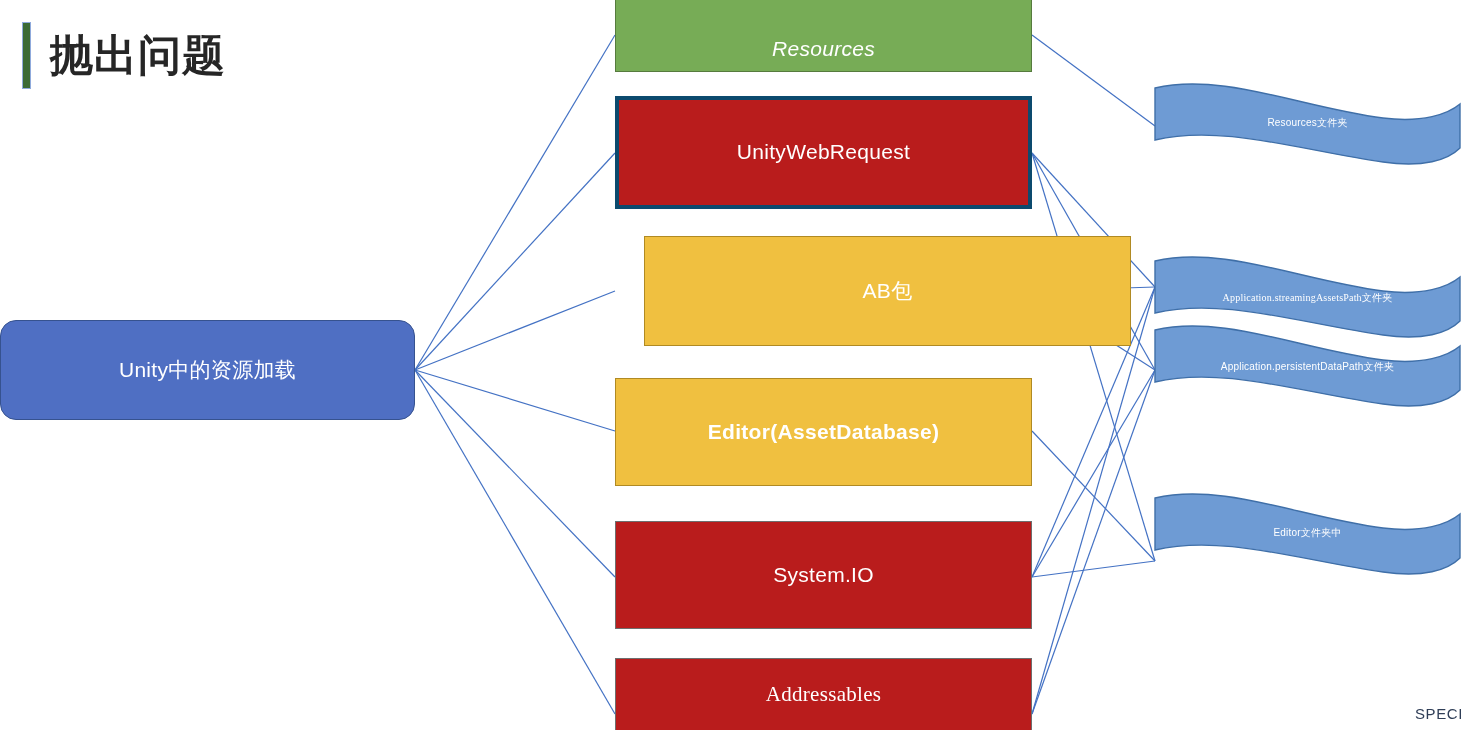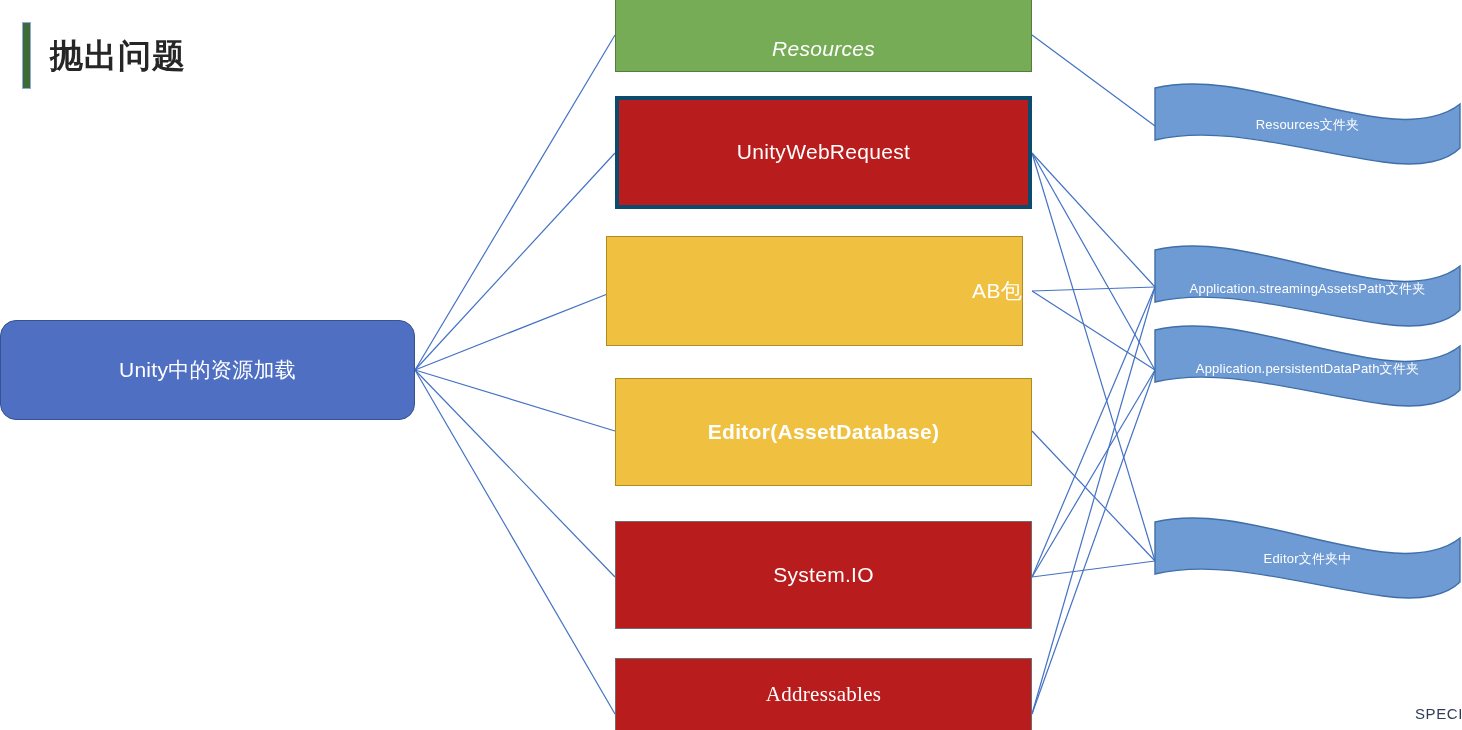--- a/index.html
+++ b/index.html
@@ -9,21 +9,21 @@
     font-family:"Liberation Sans","DejaVu Sans",sans-serif;
     overflow:hidden;
     position:relative;
   }
   #slide{position:absolute;inset:0;width:1462px;height:730px;}
 
   
   #title-group{position:absolute;left:22px;top:22px;display:flex;align-items:center;}
   #title-bar{width:9px;height:67px;background:#3C6B35;border:1px solid #8FAADC;box-sizing:border-box;}
   #title-text{
-    margin-left:19px;font-size:33px;font-weight:bold;color:#262626;
+    margin-left:19px;font-size:43px;font-weight:bold;color:#262626;
     line-height:1;letter-spacing:1px;white-space:nowrap;
   }
 
   
   #links{position:absolute;left:0;top:0;width:1462px;height:730px;pointer-events:none;}
 
   
   .node{
     position:absolute;box-sizing:border-box;
     display:flex;align-items:center;justify-content:center;
@@ -36,21 +36,21 @@
   .node.yellow{background:#F0C040;border:1px solid #B08A23;}
   .node.gray{background:#b91c1c;border:1px solid #6E6E6E;}
   .node.blue{background:#4F6FC3;border-radius:16px;}
 
   
   .ribbon{position:absolute;}
   .ribbon svg{position:absolute;left:0;top:0;}
   .ribbon .rlabel{
     position:absolute;left:0;right:0;
     text-align:center;color:#ffffff;
-    font-size:13px;letter-spacing:.2px;white-space:nowrap;
+    font-size:10px;letter-spacing:.2px;white-space:nowrap;
   }
 
   
   #footer-mark{
     position:absolute;left:1415px;top:705px;
     font-size:15px;color:#2F3E57;letter-spacing:.6px;white-space:nowrap;
   }
 </style>
 </head>
 <body>
@@ -97,21 +97,21 @@
   </div>
 
   <div class="node green" style="left:615px;top:-30px;width:417px;height:102px;">
     <span style="position:relative;top:28px;font-style:italic;">Resources</span>
   </div>
 
   <div class="node orange" style="left:615px;top:96px;width:417px;height:113px;">
     <span>UnityWebRequest</span>
   </div>
 
-  <div class="node yellow" style="left:606px;top:236px;width:417px;height:110px;justify-content:flex-end;">
+  <div class="node yellow" style="left:644px;top:236px;width:487px;height:110px;">
     <span>AB包</span>
   </div>
 
   <div class="node yellow" style="left:615px;top:378px;width:417px;height:108px;font-weight:bold;">
     <span>Editor(AssetDatabase)</span>
   </div>
 
   <div class="node gray" style="left:615px;top:521px;width:417px;height:108px;">
     <span>System.IO</span>
   </div>
@@ -120,35 +120,35 @@
     <span style="position:relative;top:-14px;font-family:Liberation Serif, serif;">Addressables</span>
   </div>
 
   <div class="ribbon" style="left:1153px;top:78px;width:309px;height:98px;">
     <svg width="309" height="98" viewBox="0 0 309 98" xmlns="http://www.w3.org/2000/svg">
       <path d="M2,10 C70,-6 150,30 230,40 C270,45 295,36 307,26 L307,70 C295,82 270,90 230,84 C150,73 70,46 2,62 Z" fill="#6E9BD4" stroke="#3F6FA8" stroke-width="1.4"></path>
     </svg>
     <div class="rlabel" style="top:38px;">Resources文件夹</div>
   </div>
 
-  <div class="ribbon" style="left:1153px;top:242px;width:309px;height:96px;">
+  <div class="ribbon" style="left:1153px;top:253px;width:309px;height:96px;font-family:Liberation Serif, serif;">
     <svg width="309" height="96" viewBox="0 0 309 96" xmlns="http://www.w3.org/2000/svg">
       <path d="M2,8 C70,-8 150,28 230,38 C270,43 295,34 307,24 L307,68 C295,80 270,88 230,82 C150,71 70,44 2,60 Z" fill="#6E9BD4" stroke="#3F6FA8" stroke-width="1.4"></path>
     </svg>
     <div class="rlabel" style="top:38px;">Application.streamingAssetsPath文件夹</div>
   </div>
 
   <div class="ribbon" style="left:1153px;top:322px;width:309px;height:96px;">
     <svg width="309" height="96" viewBox="0 0 309 96" xmlns="http://www.w3.org/2000/svg">
       <path d="M2,8 C70,-8 150,28 230,38 C270,43 295,34 307,24 L307,68 C295,80 270,88 230,82 C150,71 70,44 2,60 Z" fill="#6E9BD4" stroke="#3F6FA8" stroke-width="1.4"></path>
     </svg>
     <div class="rlabel" style="top:38px;">Application.persistentDataPath文件夹</div>
   </div>
 
-  <div class="ribbon" style="left:1153px;top:512px;width:309px;height:98px;">
+  <div class="ribbon" style="left:1153px;top:488px;width:309px;height:98px;">
     <svg width="309" height="98" viewBox="0 0 309 98" xmlns="http://www.w3.org/2000/svg">
       <path d="M2,10 C70,-6 150,30 230,40 C270,45 295,36 307,26 L307,70 C295,82 270,90 230,84 C150,73 70,46 2,62 Z" fill="#6E9BD4" stroke="#3F6FA8" stroke-width="1.4"></path>
     </svg>
     <div class="rlabel" style="top:38px;">Editor文件夹中</div>
   </div>
 
   <div id="footer-mark">SPECIA</div>
 
 </div>
 

